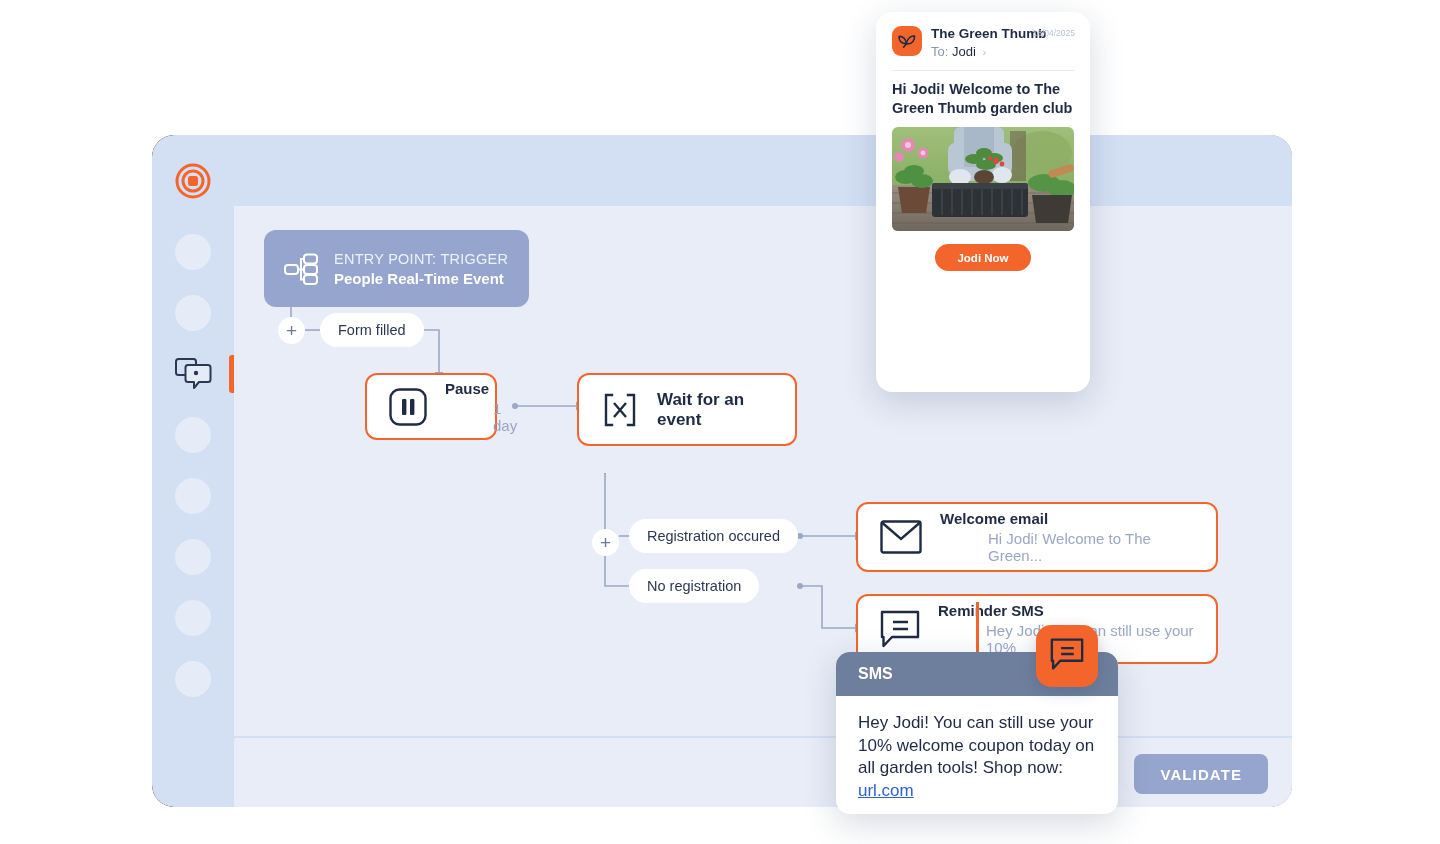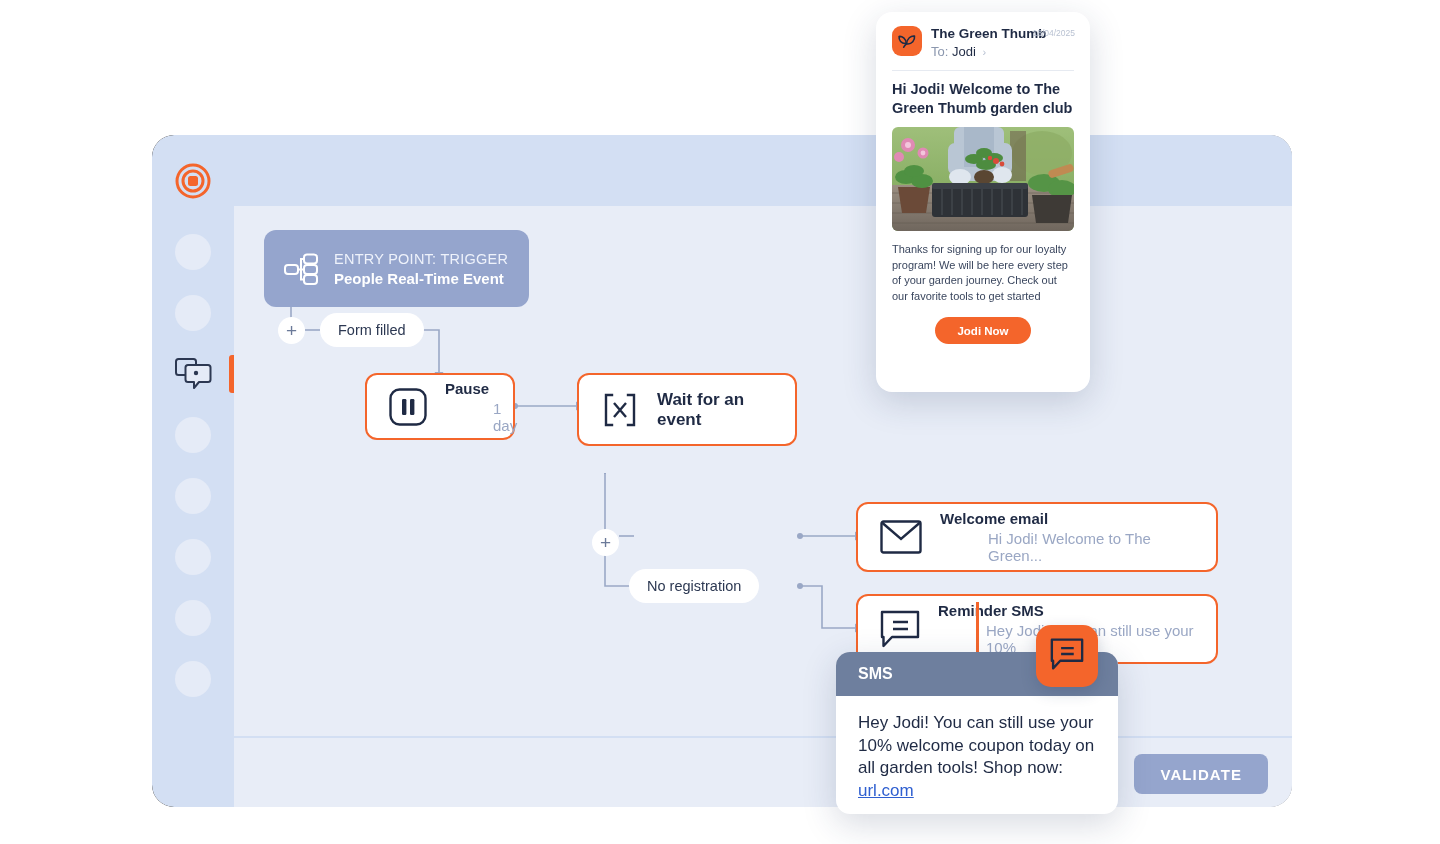--- a/index.html
+++ b/index.html
@@ -351,21 +351,21 @@
           </div>
 
           <div class="plus-node" style="left:44px; top:111px;">
             <span>+</span>
           </div>
 
           <div class="pill" style="left:86px; top:107px;">
             <span>Form filled</span>
           </div>
 
-          <div class="card-node" style="left:131px; top:167px; width:150px; height:67px;">
+          <div class="card-node" style="left:131px; top:167px; width:132px; height:67px;">
             <span class="node-icon">
               <svg width="38" height="38" viewBox="0 0 38 38">
                 <rect x="1.5" y="1.5" width="35" height="35" rx="9" fill="none" stroke="#1f2a44" stroke-width="2.4"></rect>
                 <rect x="13" y="11" width="4.4" height="16" rx="1.2" fill="#1f2a44"></rect>
                 <rect x="21" y="11" width="4.4" height="16" rx="1.2" fill="#1f2a44"></rect>
               </svg>
             </span>
             <div>
               <div class="card-title">Pause</div>
               <div class="card-sub">1 day</div>
@@ -380,20 +380,23 @@
                 <path d="M13 11 L25 25 M25 11 L13 25" fill="none" stroke="#1f2a44" stroke-width="2.4"></path>
               </svg>
             </span>
             <div class="card-single">Wait for an event</div>
           </div>
 
           <div class="plus-node" style="left:358px; top:323px;">
             <span>+</span>
           </div>
 
+          <div class="pill" style="left:395px; top:313px;">
+            <span>Registration occured</span>
+          </div>
 
           <div class="pill" style="left:395px; top:363px;align-items:center;">
             <span>No registration</span>
           </div>
 
           <div class="card-node" style="left:622px; top:296px; width:362px; height:70px;">
             <span class="node-icon">
               <svg width="42" height="34" viewBox="0 0 42 34">
                 <rect x="1.5" y="1.5" width="39" height="31" rx="2" fill="none" stroke="#1f2a44" stroke-width="2.4"></rect>
                 <path d="M2.5 3 L21 19 L39.5 3" fill="none" stroke="#1f2a44" stroke-width="2.4"></path>
@@ -520,21 +523,20 @@
         <g fill="#559446">
           <ellipse cx="152" cy="56" rx="16" ry="9"></ellipse>
             <ellipse cx="170" cy="62" rx="14" ry="9"></ellipse>
         </g>
         <path d="M140 68 L144 96 H176 L180 68 Z" fill="#3e3a36"></path>
 
         <rect x="156" y="40" width="26" height="8" rx="4" fill="#c08a52" transform="rotate(-18 169 44)"></rect>
       </svg>
     </div>
 
-    <div class="email-body">Thanks for signing up for our loyalty program! We will be here every step of your garden journey. Check out our favorite tools to get started</div>
 
     <button class="shop-btn">Jodi Now</button>
   </div>
 
   <div class="sms-connector"></div>
 
   <div class="sms-card">
     <div class="sms-header">
       <span>SMS</span>
     </div>

